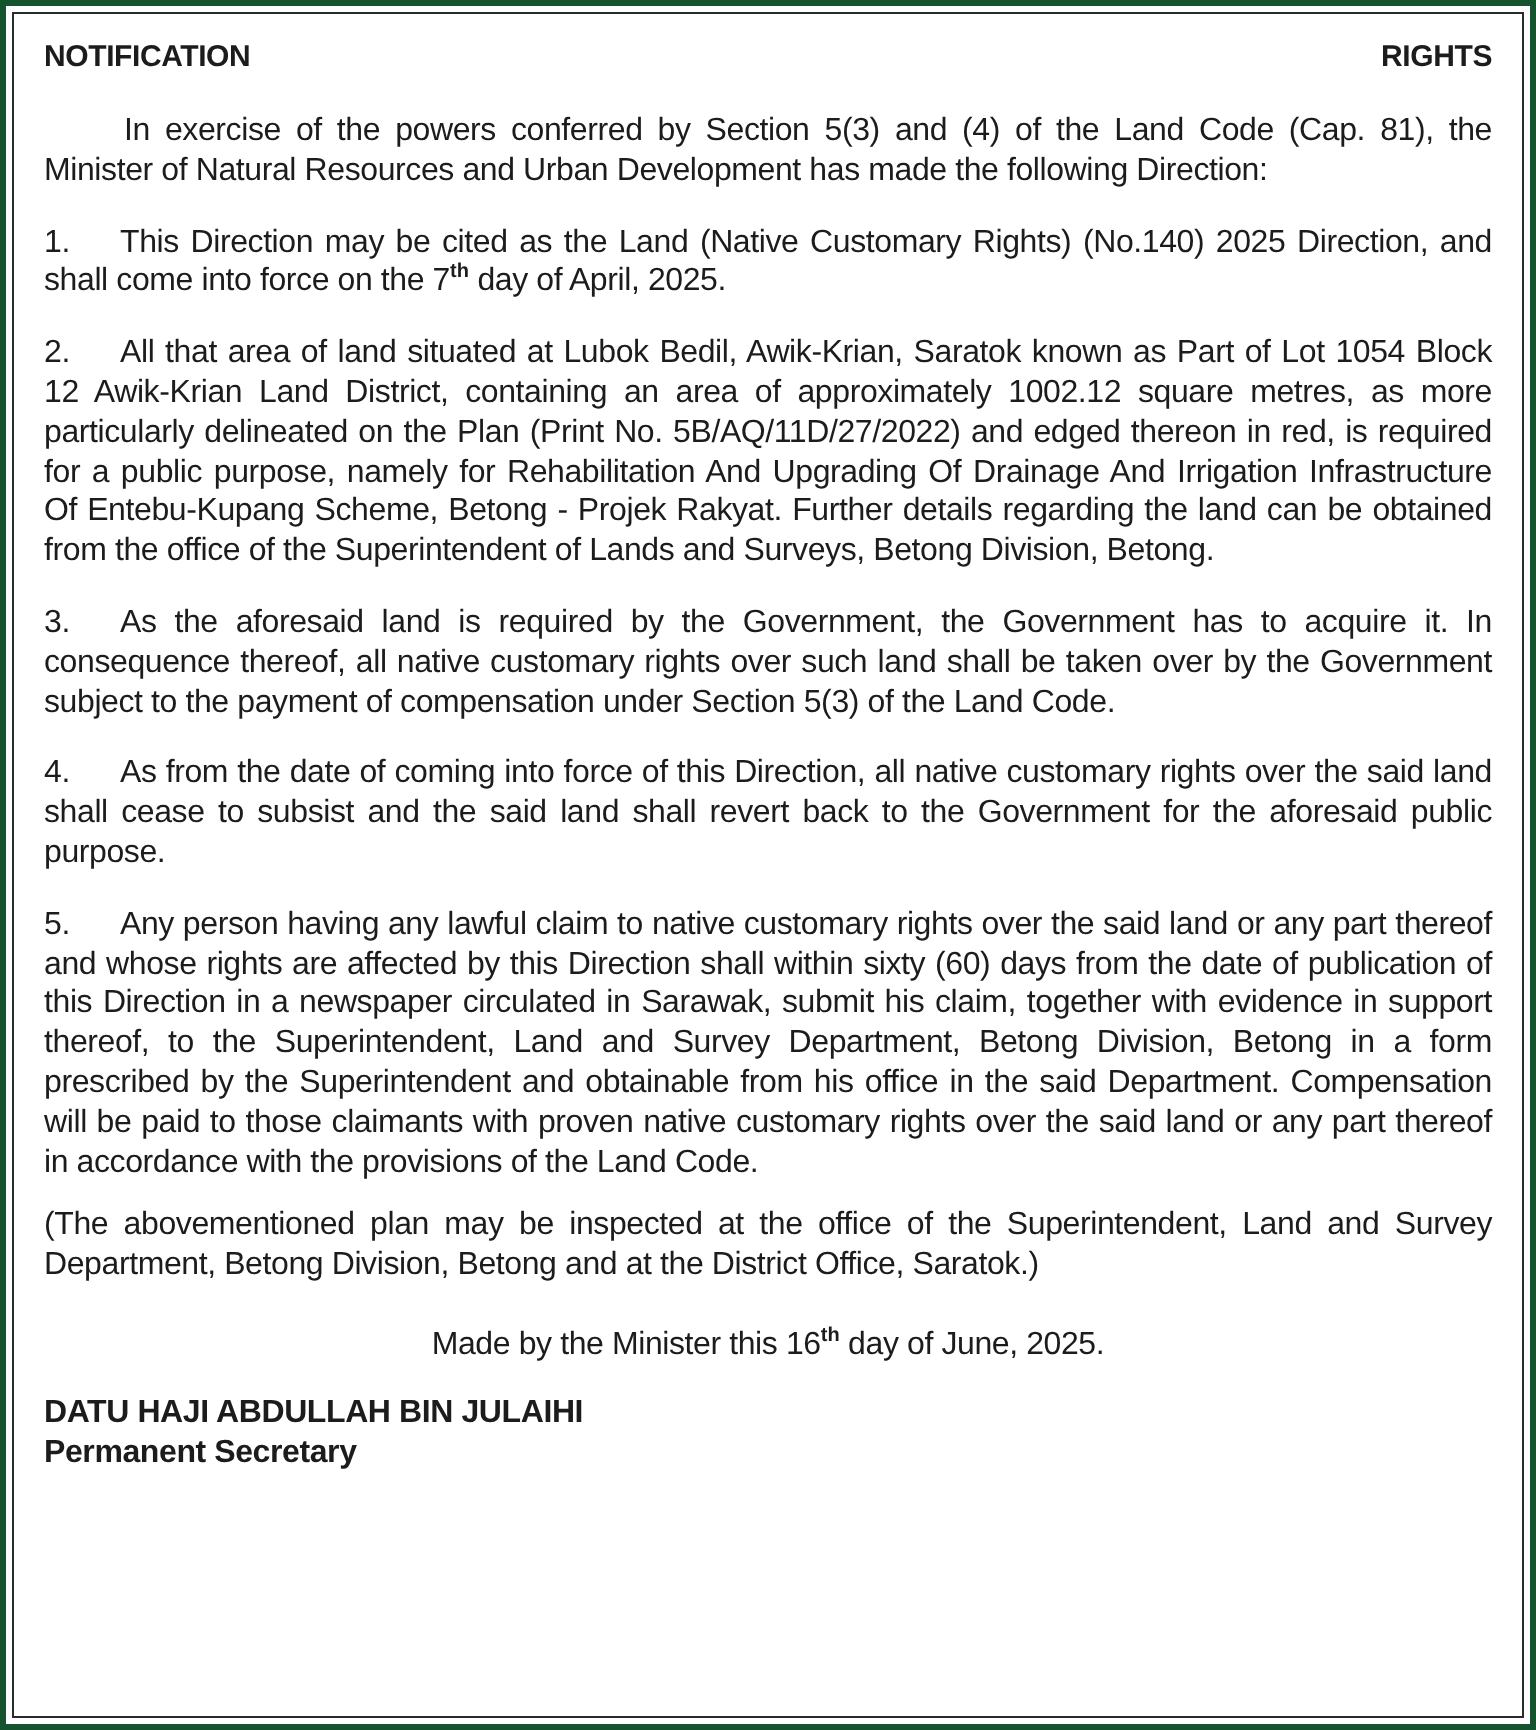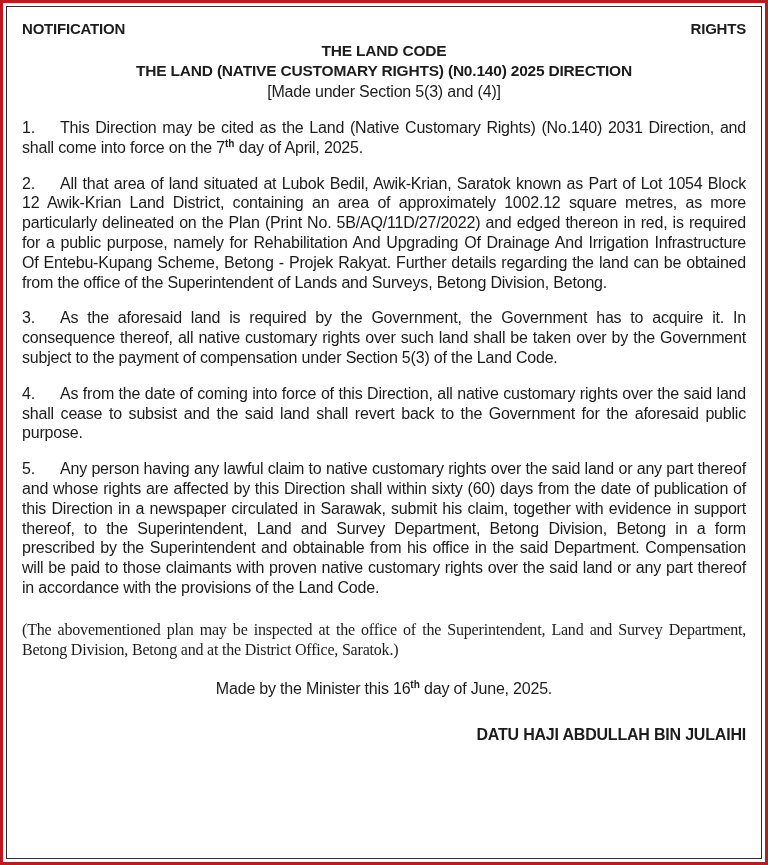--- a/index.html
+++ b/index.html
@@ -5,21 +5,21 @@
   * { margin: 0; padding: 0; box-sizing: border-box; }
   html, body { background: #e9e9e9; }
   body {
     width: 768px; height: 865px;
     font-family: "Liberation Sans", "DejaVu Sans", sans-serif;
     color: #1c1c1c;
   }
   .page {
     width: 768px; height: 865px;
     background: #ffffff;
-    border: 3px solid #b91c1c;
+    border: 3px solid #14532d;
     padding: 3px;
     overflow: hidden;
   }
   .inner {
     width: 100%; height: 100%;
     border: 1px solid #2b2b2b;
     padding: 13px 15px 10px 15px;
     background: #fff;
   }
   .header-row {
@@ -29,55 +29,52 @@
   .title-block { text-align: center; margin-top: 4px; }
   .title-bold { font-weight: bold; font-size: 15.5px; line-height: 20px; letter-spacing: -0.2px; }
   .title-made-under { font-size: 16px; line-height: 21px; letter-spacing: -0.2px; }
   p.body-text {
     font-size: 16px; line-height: 19.8px; letter-spacing: -0.2px;
     text-align: justify; margin-top: 16px;
   }
   p.intro { text-indent: 40px; margin-top: 19px; }
   .num { display: inline-block; width: 38px; text-indent: 0; }
   sup { font-size: 10px; vertical-align: super; line-height: 0; letter-spacing: 0; font-weight: bold; }
-  p.closing { margin-top: 22px; font-family: Liberation Serif, serif; }
+  p.closing { margin-top: 12px; }
   p.made-by { text-align: center; margin-top: 20px; }
-  .signature { text-align: right; margin-top: 26px; font-weight: bold; }
+  .signature { text-align: left; margin-top: 14px; font-weight: bold; }
   .sig-name, .sig-title { font-size: 16px; line-height: 20.5px; letter-spacing: -0.2px; }
 </style>
 </head>
 <body>
 
 <div class="page">
   <div class="inner">
 
     <div class="header-row">
       <span>NOTIFICATION</span>
       <span>RIGHTS</span>
     </div>
 
-    <div class="title-block">
-      <div class="title-bold">THE LAND CODE</div>
-      <div class="title-bold">THE LAND (NATIVE CUSTOMARY RIGHTS) (N0.140) 2025 DIRECTION</div>
-      <div class="title-made-under">[Made under Section 5(3) and (4)]</div>
-    </div>
 
+    <p class="body-text intro">In exercise of the powers conferred by Section 5(3) and (4) of the Land Code (Cap. 81), the Minister of Natural Resources and Urban Development has made the following Direction:</p>
 
-    <p class="body-text"><span class="num">1.</span><span>This Direction may be cited as the Land (Native Customary Rights) (No.140) 2031 Direction, and shall come into force on the 7</span><sup>th</sup><span> day of April, 2025.</span></p>
+    <p class="body-text"><span class="num">1.</span><span>This Direction may be cited as the Land (Native Customary Rights) (No.140) 2025 Direction, and shall come into force on the 7</span><sup>th</sup><span> day of April, 2025.</span></p>
 
     <p class="body-text"><span class="num">2.</span><span>All that area of land situated at Lubok Bedil, Awik-Krian, Saratok known as Part of Lot 1054 Block 12 Awik-Krian Land District, containing an area of approximately 1002.12 square metres, as more particularly delineated on the Plan (Print No. 5B/AQ/11D/27/2022) and edged thereon in red, is required for a public purpose, namely for Rehabilitation And Upgrading Of Drainage And Irrigation Infrastructure Of Entebu-Kupang Scheme, Betong - Projek Rakyat. Further details regarding the land can be obtained from the office of the Superintendent of Lands and Surveys, Betong Division, Betong.</span><sup></sup><span></span></p>
 
     <p class="body-text"><span class="num">3.</span><span>As the aforesaid land is required by the Government, the Government has to acquire it. In consequence thereof, all native customary rights over such land shall be taken over by the Government subject to the payment of compensation under Section 5(3) of the Land Code.</span><sup></sup><span></span></p>
 
     <p class="body-text"><span class="num">4.</span><span>As from the date of coming into force of this Direction, all native customary rights over the said land shall cease to subsist and the said land shall revert back to the Government for the aforesaid public purpose.</span><sup></sup><span></span></p>
 
     <p class="body-text"><span class="num">5.</span><span>Any person having any lawful claim to native customary rights over the said land or any part thereof and whose rights are affected by this Direction shall within sixty (60) days from the date of publication of this Direction in a newspaper circulated in Sarawak, submit his claim, together with evidence in support thereof, to the Superintendent, Land and Survey Department, Betong Division, Betong in a form prescribed by the Superintendent and obtainable from his office in the said Department. Compensation will be paid to those claimants with proven native customary rights over the said land or any part thereof in accordance with the provisions of the Land Code.</span><sup></sup><span></span></p>
 
     <p class="body-text closing">(The abovementioned plan may be inspected at the office of the Superintendent, Land and Survey Department, Betong Division, Betong and at the District Office, Saratok.)</p>
 
     <p class="body-text made-by"><span>Made by the Minister this 16</span><sup>th</sup><span> day of June, 2025.</span></p>
 
     <div class="signature">
       <div class="sig-name">DATU HAJI ABDULLAH BIN JULAIHI</div>
+      <div class="sig-title">Permanent Secretary</div>
     </div>
 
   </div>
 </div>
 
 </body></html>

